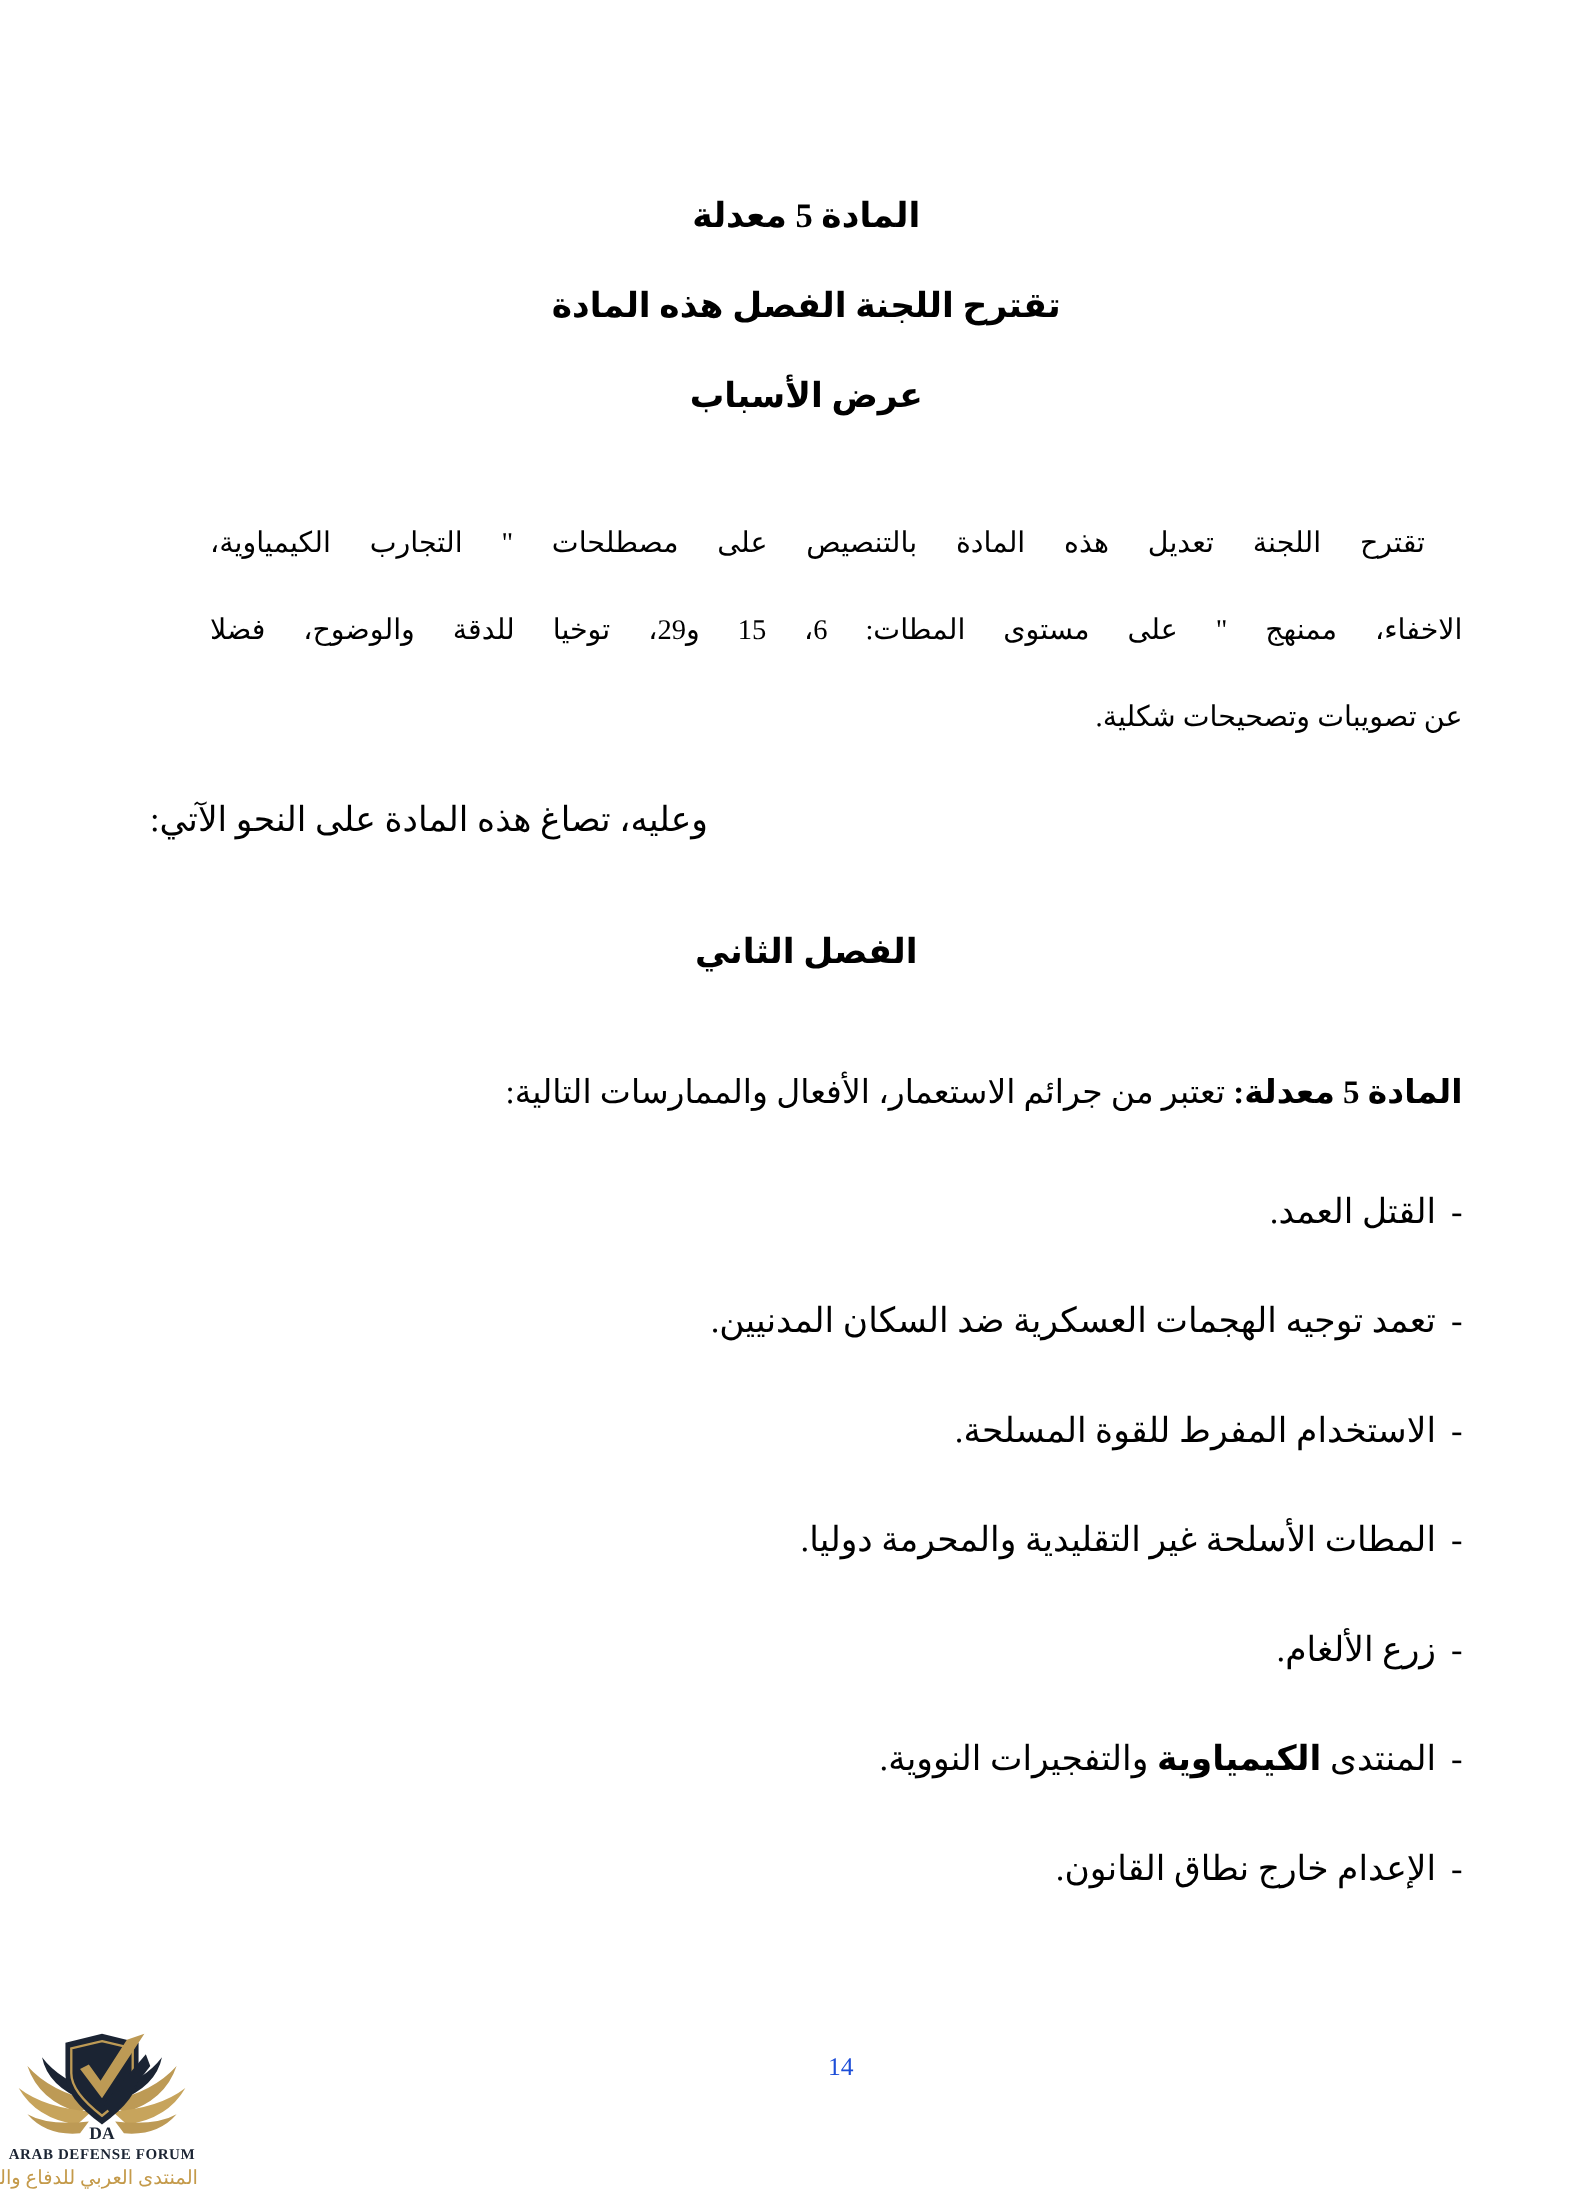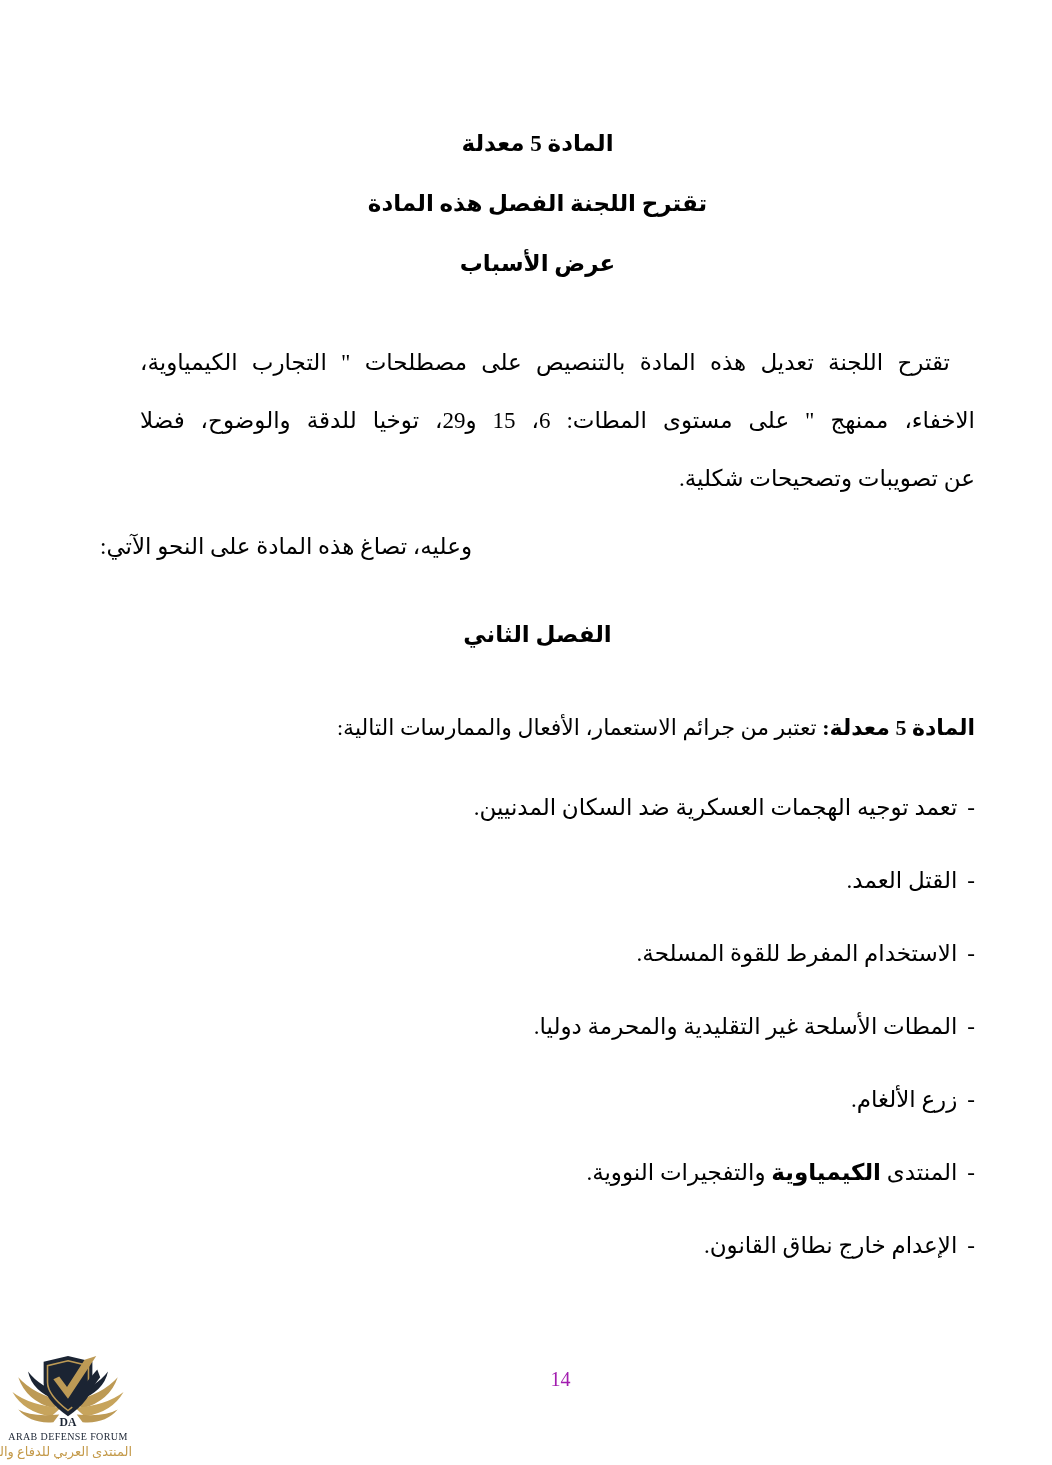--- a/index.html
+++ b/index.html
@@ -16,21 +16,21 @@
     background:#ffffff;
   }
   .content {
     direction:rtl;
     padding:114px 77px 0 100px;
   }
   
   .heading { text-align:center; font-weight:bold; font-size:23px; }
   .heading .h-line { line-height:60px; }
   
-  .para { margin-top:40px; font-size:23px;margin-left:40px; }
+  .para { margin-top:40px; font-size:19px;margin-left:40px; }
   .para .p-line { line-height:58px; }
   .para .p-just { text-align:justify; text-align-last:justify; }
   .para .p-first { text-indent:25px; }
   .para .p-last { text-align:right; }
   
   .transition {
     margin-top:10px; font-size:23px; line-height:58px;
     text-align:left; text-indent:12px;
   }
   
@@ -44,31 +44,31 @@
   }
   
   .list { font-size:23px; }
   .list .item { margin-top:15px; line-height:58px; text-align:right; }
   .list .item:first-child { margin-top:22px; }
   .list .marker { margin-left:10px; }
   
   .pagenum {
     position:absolute; top:1368px; left:0; right:0;
     text-align:center; padding-left:69px;
-    font-size:20px; color:#a21caf;
+    font-size:17px; color:#1d4ed8;
   }
   
   .logo {
     position:absolute; left:4px; top:1352px; width:128px;
     text-align:center; line-height:1;
   }
   .logo svg { display:block; margin:0 auto; }
   .logo .en {
     font-family:"Liberation Serif",serif;
-    font-size:10px; font-weight:normal; letter-spacing:0.4px;
+    font-size:10px; font-weight:bold; letter-spacing:0.4px;
     color:#1b2433; margin-top:2px; white-space:nowrap;
   }
   .logo .ar {
     direction:rtl;
     font-size:13px; color:#c49a4a; margin-top:3px; white-space:nowrap;
   }
 </style>
 </head>
 <body>
 
@@ -90,22 +90,22 @@
 
     <div class="transition">وعليه، تصاغ هذه المادة على النحو الآتي:</div>
 
     <div class="chapter">
       <div class="c-line">الفصل الثاني</div>
     </div>
 
     <div class="article-lead"><b>المادة 5 معدلة:</b><span> تعتبر من جرائم الاستعمار، الأفعال والممارسات التالية:</span></div>
 
     <div class="list">
+      <div class="item"><span class="marker">-</span><span>القتل العمد.</span></div>
       <div class="item"><span class="marker">-</span><span>تعمد توجيه الهجمات العسكرية ضد السكان المدنيين.</span></div>
-      <div class="item"><span class="marker">-</span><span>القتل العمد.</span></div>
       <div class="item"><span class="marker">-</span><span>الاستخدام المفرط للقوة المسلحة.</span></div>
       <div class="item"><span class="marker">-</span><span>المطات الأسلحة غير التقليدية والمحرمة دوليا.</span></div>
       <div class="item"><span class="marker">-</span><span>زرع الألغام.</span></div>
       <div class="item"><span class="marker">-</span><span>المنتدى </span><b>الكيمياوية</b><span> والتفجيرات النووية.</span></div>
       <div class="item"><span class="marker">-</span><span>الإعدام خارج نطاق القانون.</span></div>
     </div>
 
   </div>
 
   <div class="pagenum">14</div>

